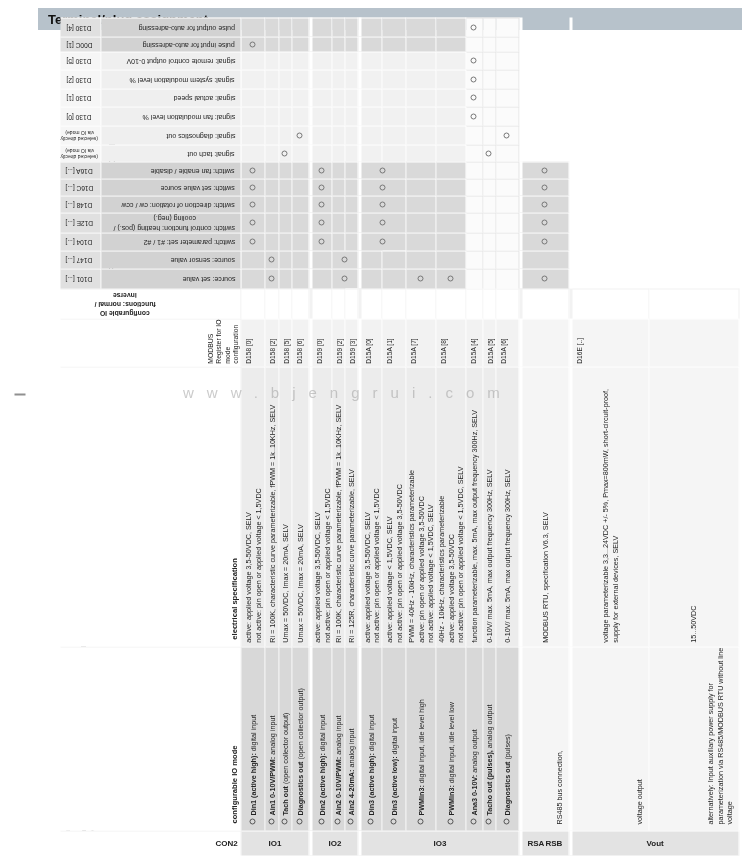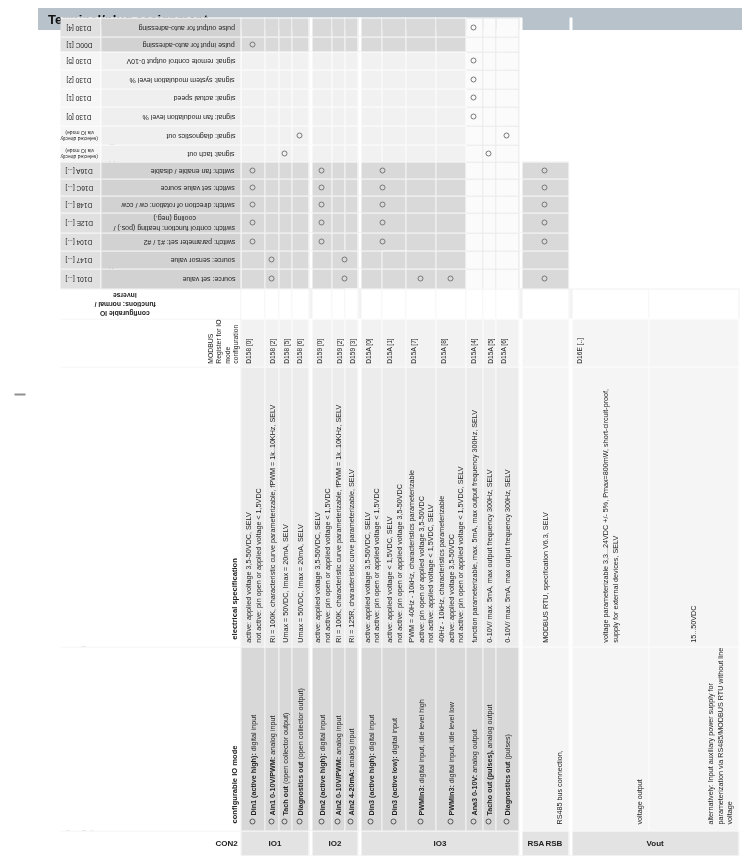--- a/index.html
+++ b/index.html
@@ -568,15 +568,16 @@
               <td class="void"></td>
               <td class="void"></td>
             </tr>
           </tbody>
       </table>
 
     </div>
   </div>
 
   <div class="wm">
+    <div class="url">www.bjengrui.com</div>
   </div>
 
 </div>
 
 </body></html>

